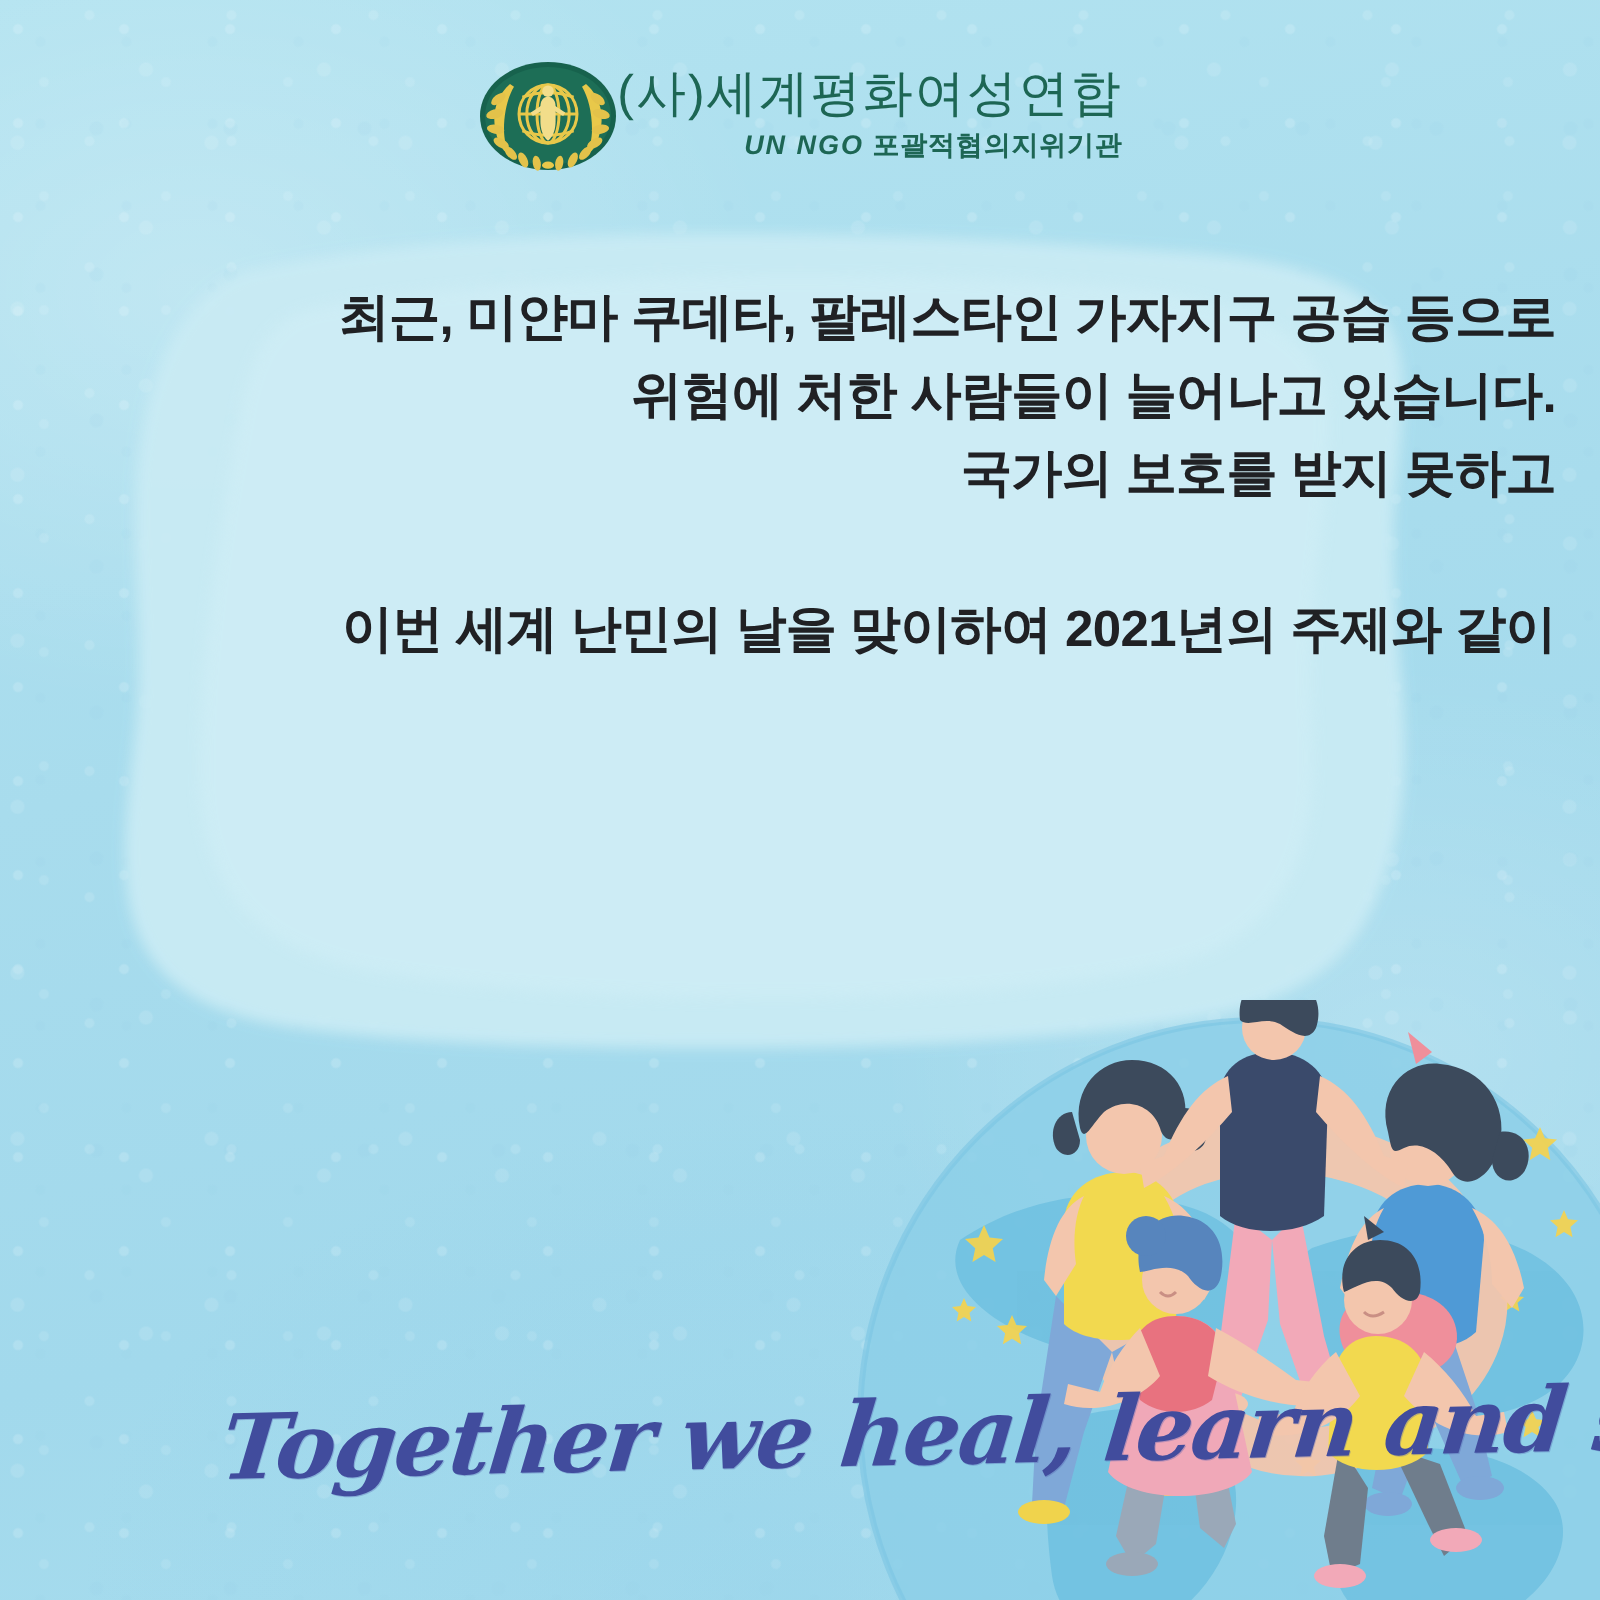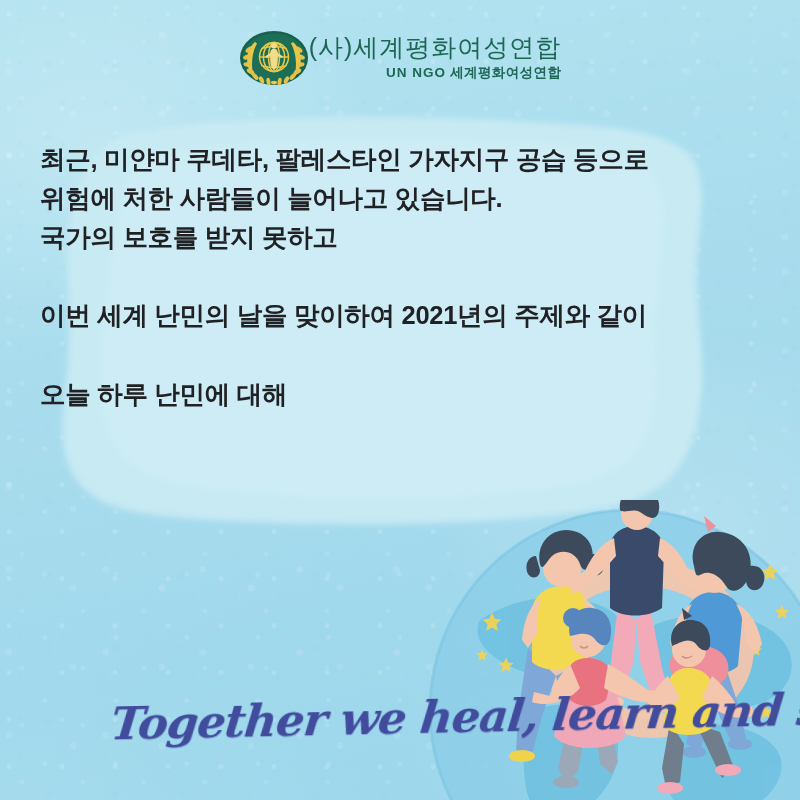--- a/index.html
+++ b/index.html
@@ -76,47 +76,47 @@
   .org-un {
     align-self: flex-end;
     font-size: 13.5px;
     font-weight: bold;
     letter-spacing: 0.4px;
     color: #1d6654;
     line-height: 1.3;
     white-space: nowrap;
     margin-top: 3px;
   }
-  .org-un .ngo { letter-spacing: 1px; }
+  .org-un .ngo { letter-spacing: 1px; font-style: italic; }
 
   
   .panel-wrap {
     position: absolute;
     left: 38px;
     top: 112px;
     width: 730px;
     height: 420px;
     z-index: 1;
   }
   .panel-wrap svg { display: block; width: 100%; height: 100%; }
 
   
   .message {
     position: absolute;
     left: 0;
     right: 0;
     top: 140px;
     z-index: 5;
-    text-align: left;
+    text-align: right;
     color: #202124;
     font-weight: bold;
     font-size: 25.5px;
     line-height: 1.52;
     letter-spacing: -0.3px;
-    padding: 0 40px;
+    padding: 0 22px;
     box-sizing: border-box;
   }
   .para { margin: 0; }
   .gap-a { height: 40px; }
   .gap-b { height: 40px; }
   .hl { color: #3e93c7; }
 
   
   .tagline {
     position: absolute;
@@ -236,36 +236,35 @@
         <ellipse cx="58.4" cy="41.6" rx="4.2" ry="2.2" transform="rotate(-30 58.4 41.6)"></ellipse>
         <ellipse cx="53.6" cy="46.6" rx="4" ry="2.1" transform="rotate(-48 53.6 46.6)"></ellipse>
         <ellipse cx="47.4" cy="50" rx="4" ry="2.1" transform="rotate(-64 47.4 50)"></ellipse>
         <ellipse cx="40.6" cy="51.6" rx="3.8" ry="2" transform="rotate(-80 40.6 51.6)"></ellipse>
       </g>
       <ellipse cx="35" cy="52.6" rx="3" ry="1.8" fill="#e8c84a"></ellipse>
     </svg>
 
     <div class="org-text">
       <div class="org-kr">(사)세계평화여성연합</div>
-      <div class="org-un"><span class="ngo">UN NGO</span> <span>세계평화여성연합</span></div>
+      <div class="org-un"><span class="ngo">UN NGO</span> <span>포괄적협의지위기관</span></div>
     </div>
   </div>
 
   <div class="message">
     <p class="para">최근, 미얀마 쿠데타, 팔레스타인 가자지구 공습 등으로</p>
     <p class="para">위험에 처한 사람들이 늘어나고 있습니다.</p>
     <p class="para">국가의 보호를 받지 못하고</p>
 
     <div class="gap-a"></div>
 
     <p class="para">이번 세계 난민의 날을 맞이하여 2021년의 주제와 같이</p>
 
     <div class="gap-b"></div>
 
-    <p class="para">오늘 하루 난민에 대해</p>
   </div>
 
   <div class="globe">
     <svg viewBox="0 0 420 420" aria-hidden="true">
       <circle cx="210" cy="210" r="200" fill="#8ccfe8" opacity="0.85"></circle>
       <circle cx="210" cy="210" r="200" fill="none" stroke="#7bc4e2" stroke-width="3" opacity="0.6"></circle>
       <g fill="#6fc0e0" opacity="0.88">
         <path d="M 60 120 C 96 96 140 92 176 104 C 206 114 214 138 200 158
                  C 186 178 150 184 118 176 C 84 168 48 146 60 120 Z"></path>
         <path d="M 120 208 C 156 198 188 210 196 236 C 204 262 188 296 160 312

